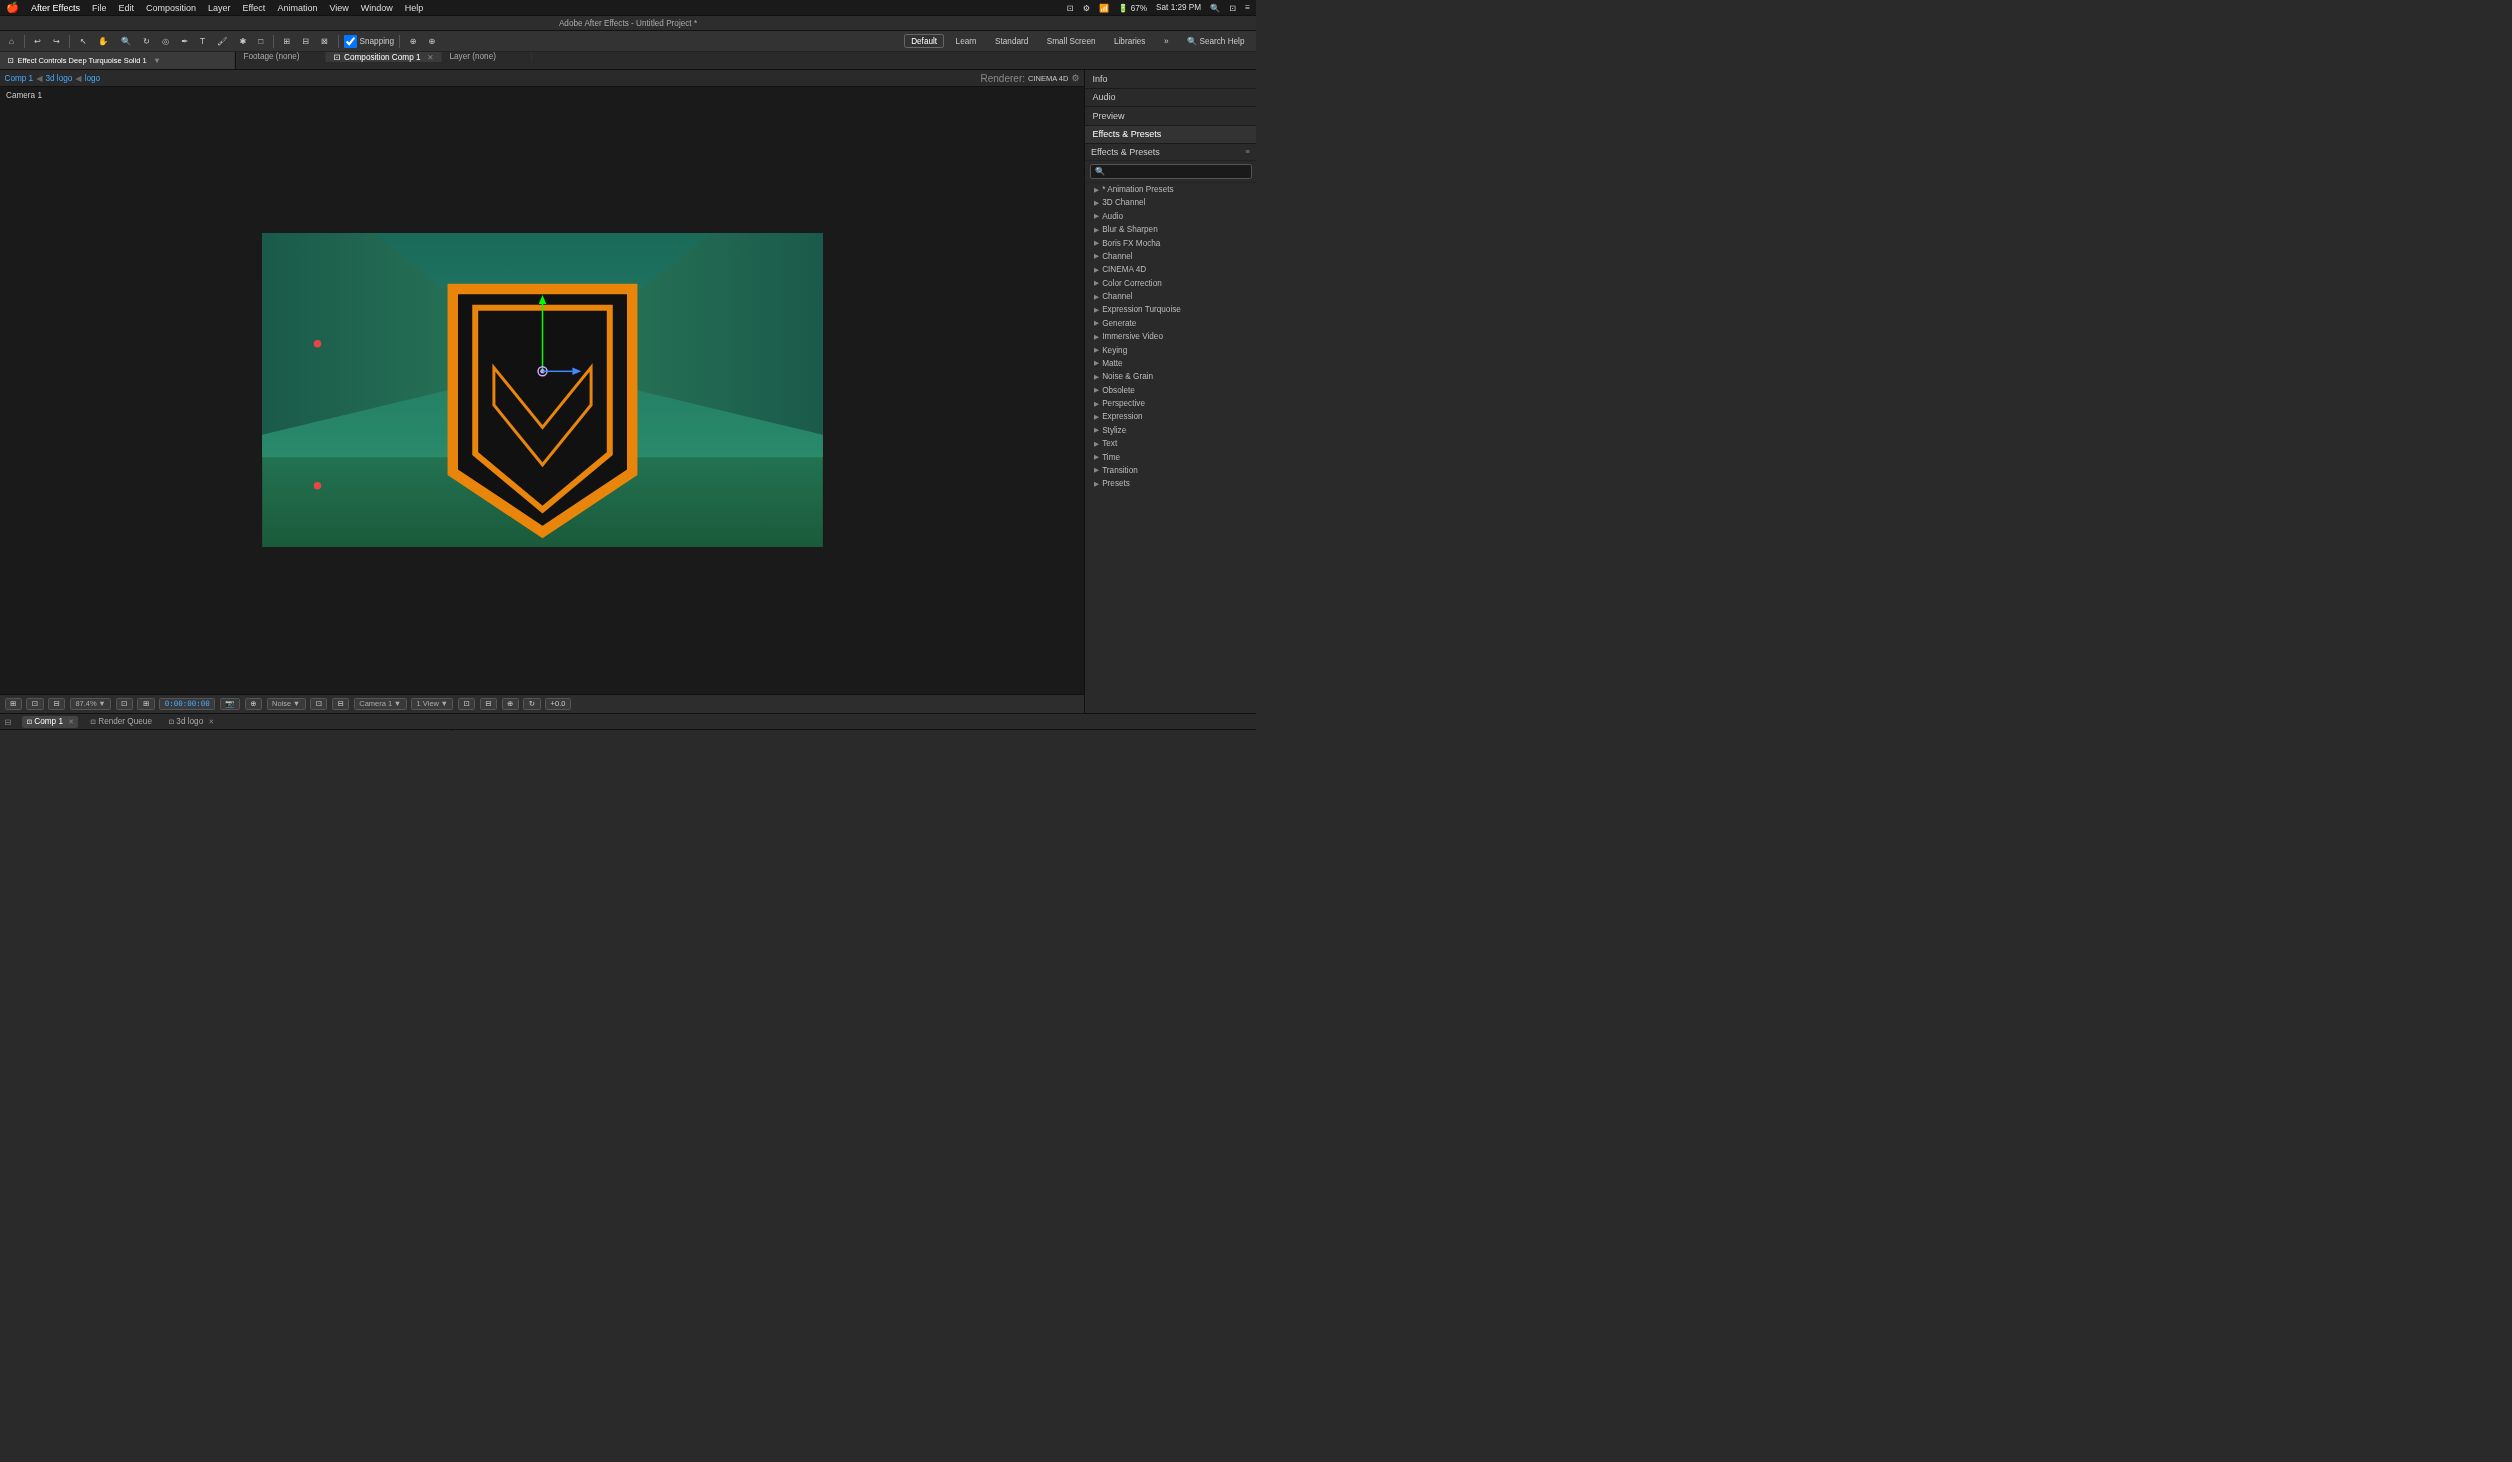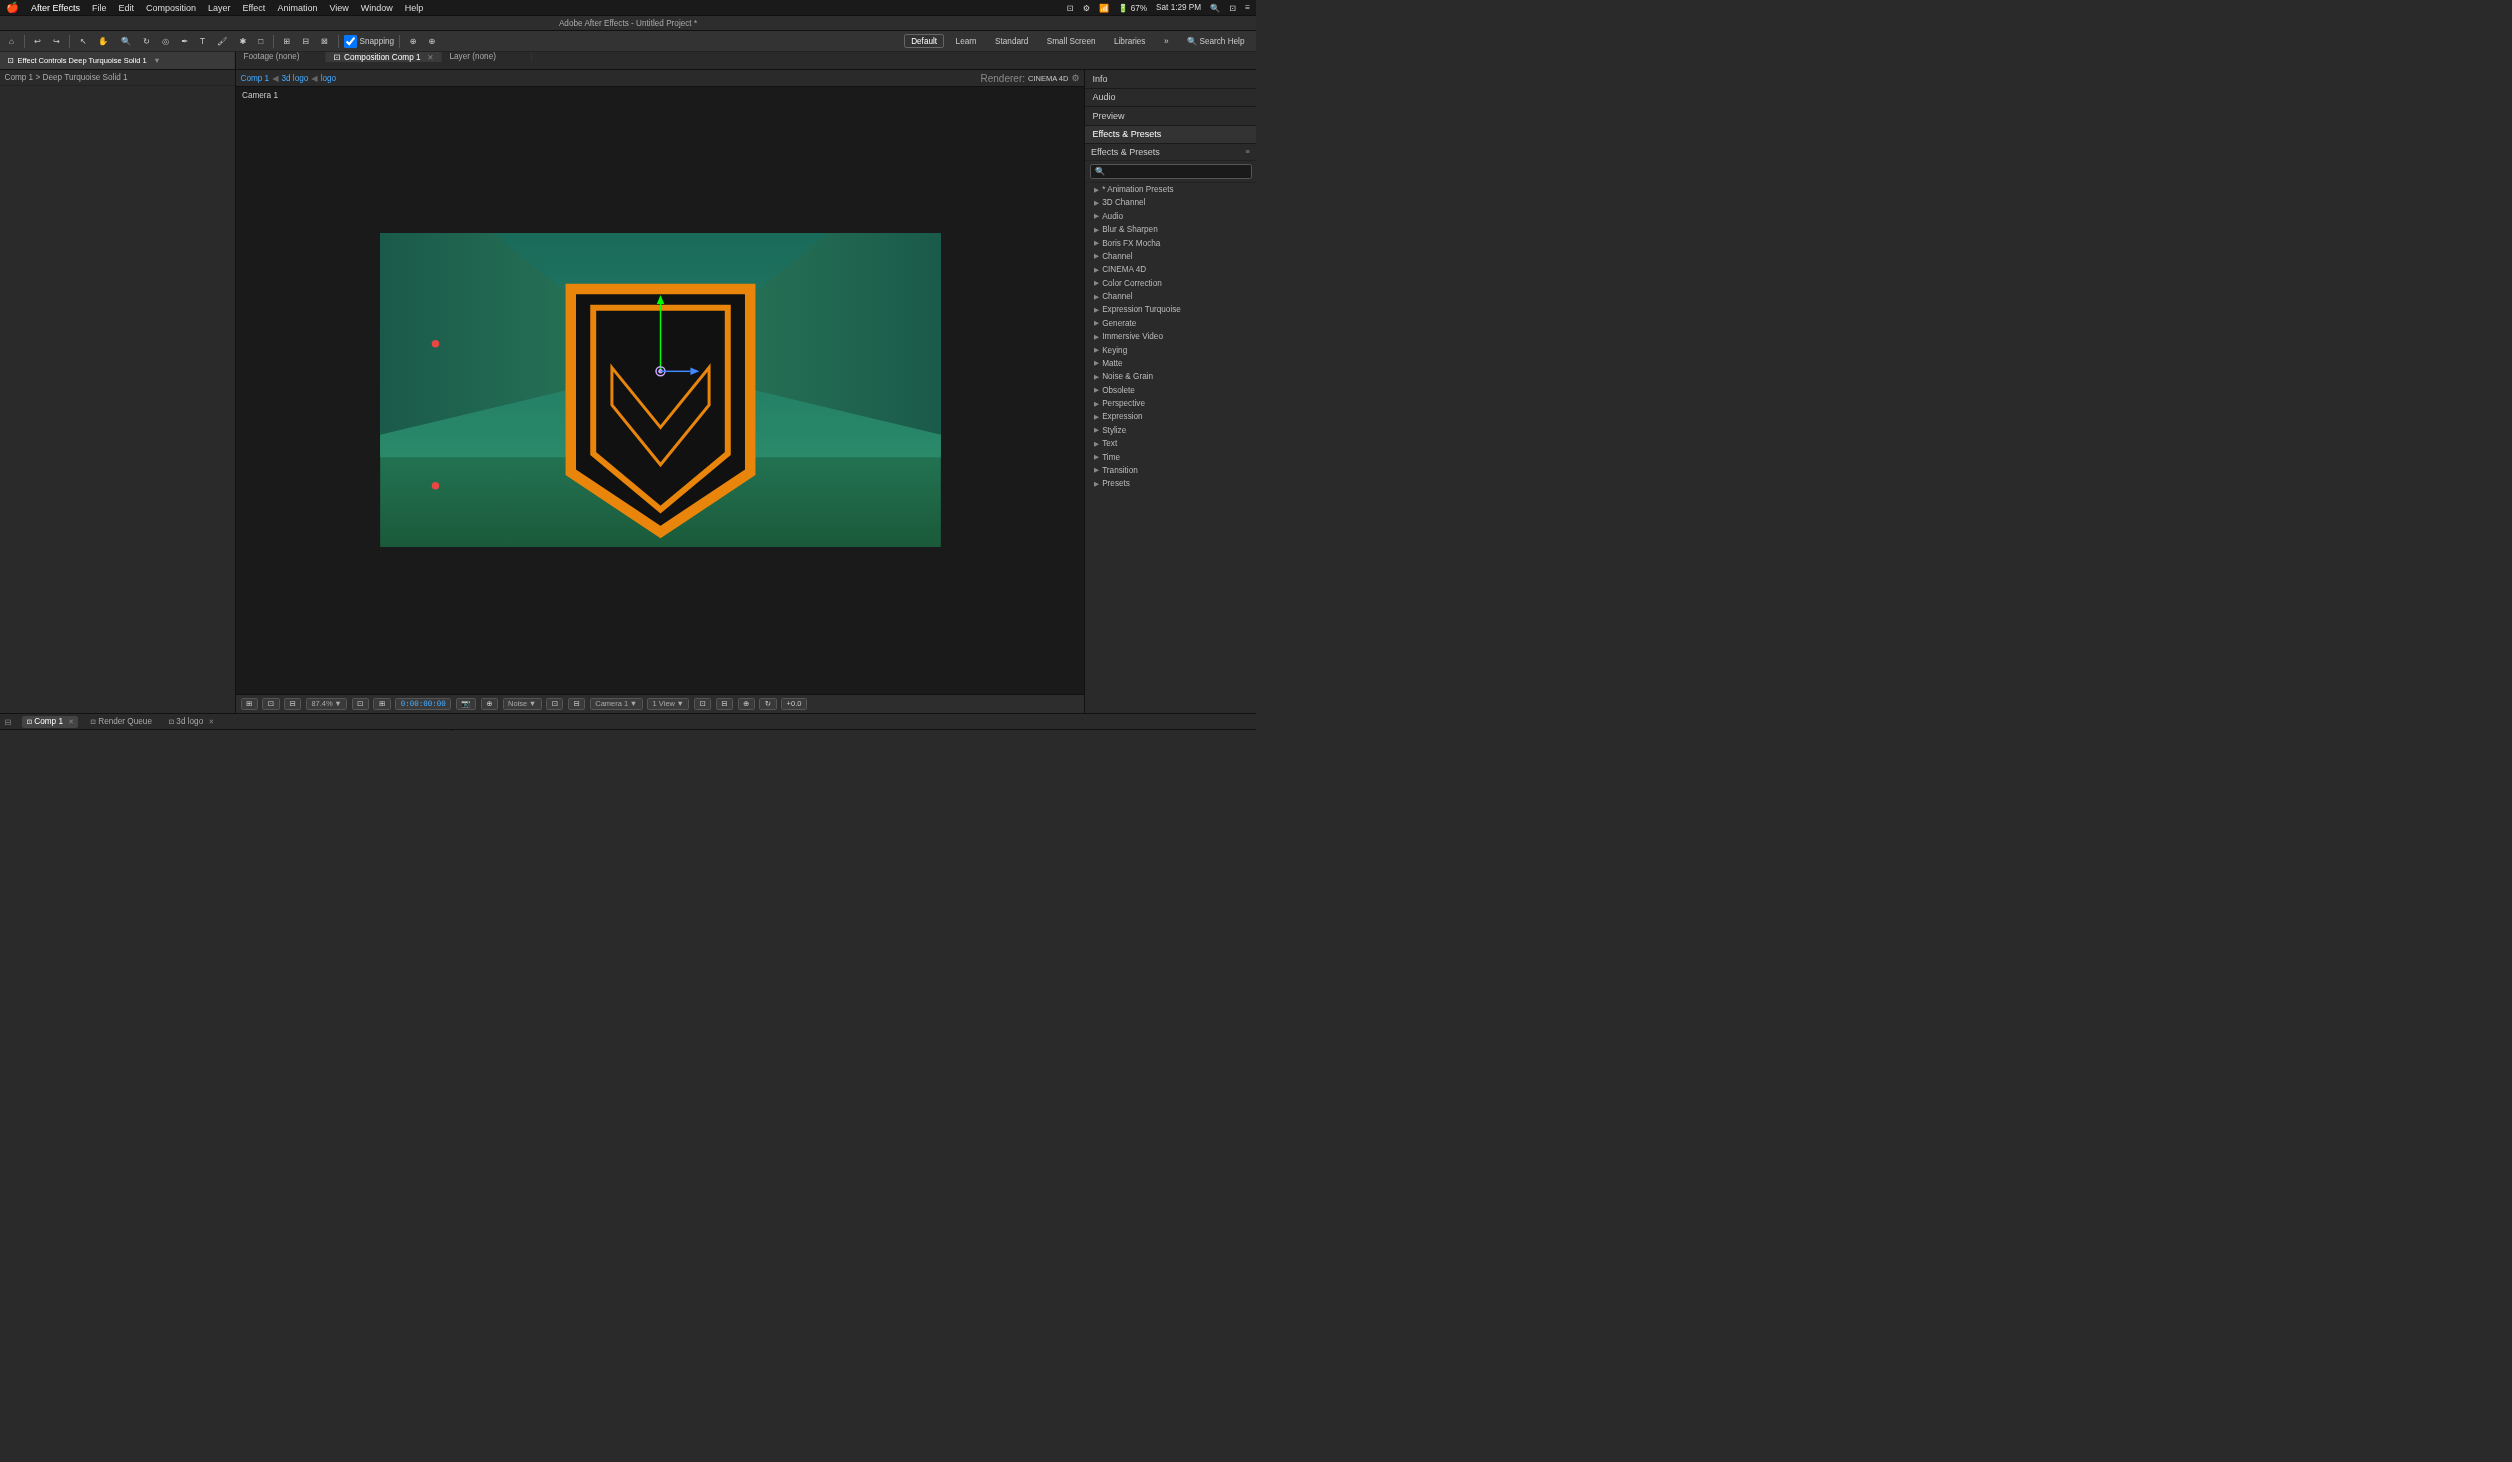--- a/index.html
+++ b/index.html
@@ -488,23 +488,20 @@
       <span class="tab-close">✕</span>
     </div>
     <div class="tab">
       <span>Layer (none)</span>
     </div>
   </div>
 </div>
 
 <div class="main-layout">
 
-  <div class="left-panel">
-    <div class="panel-breadcrumb">Comp 1 &gt; Deep Turquoise Solid 1</div>
-  </div>
 
   <div class="viewport-area">
 
     <div class="comp-nav">
       <span class="comp-nav-item">Comp 1</span>
       <span class="comp-nav-arrow">◀</span>
       <span class="comp-nav-item">3d logo</span>
       <span class="comp-nav-arrow">◀</span>
       <span class="comp-nav-item">logo</span>
       <span class="renderer-label">Renderer:</span>

